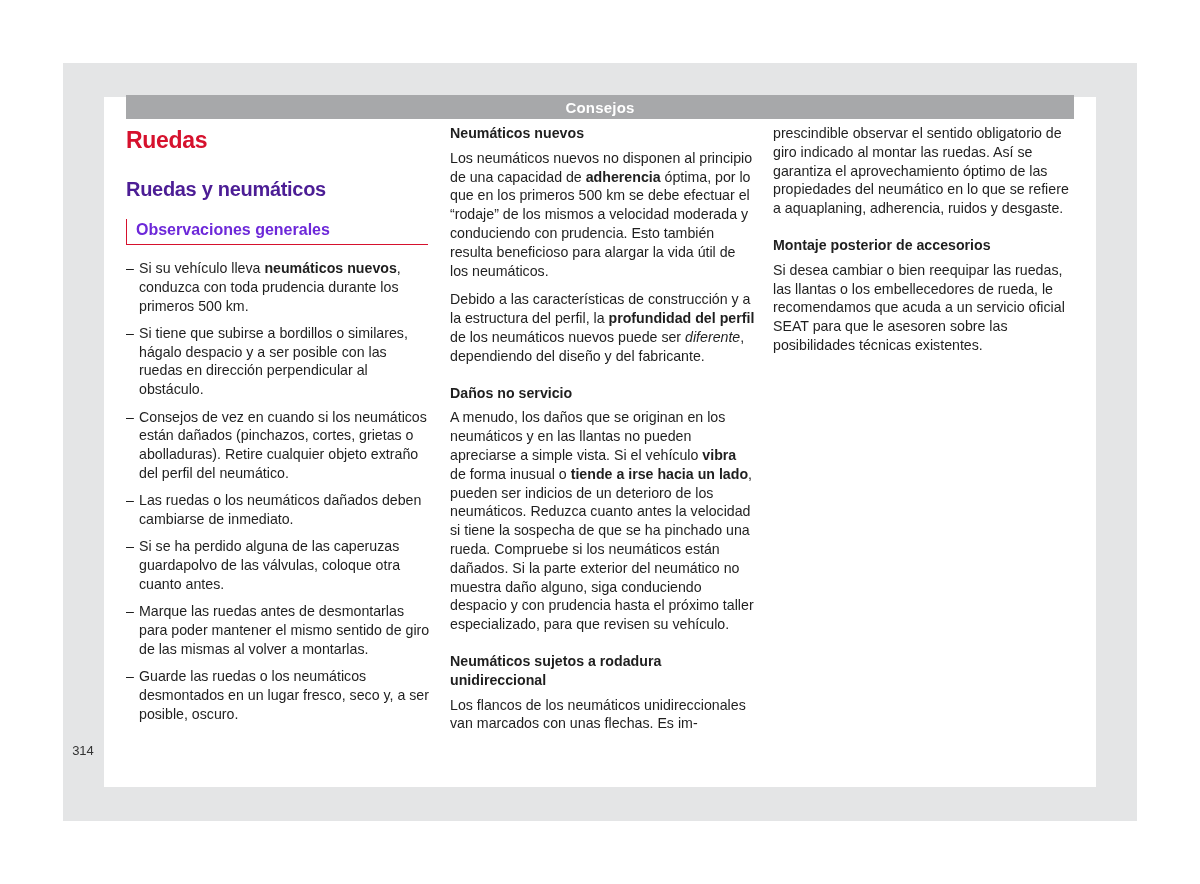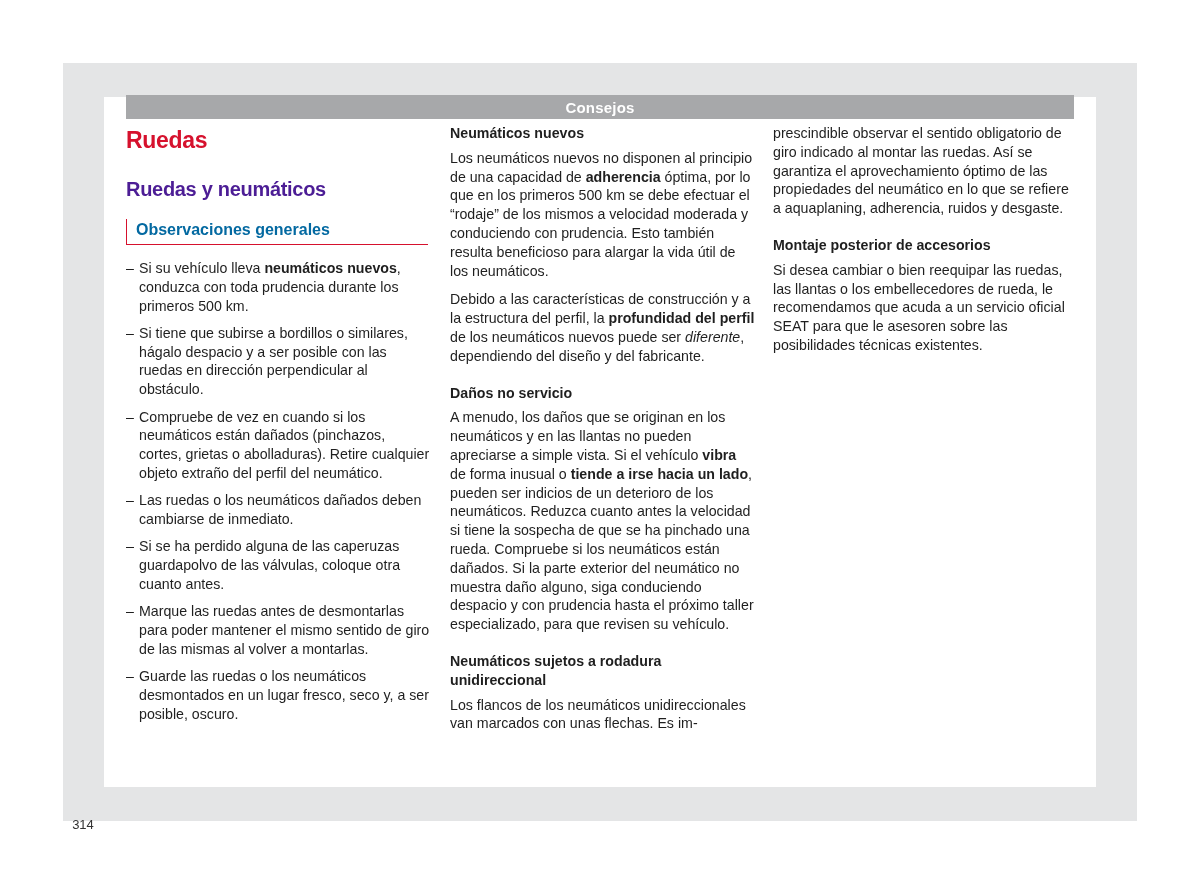--- a/index.html
+++ b/index.html
@@ -3,31 +3,31 @@
 <meta charset="utf-8">
 <style>
   html, body { margin: 0; padding: 0; background: #ffffff; }
   body { width: 1200px; height: 884px; position: relative; overflow: hidden;
          font-family: "DejaVu Sans Condensed", "Liberation Sans", sans-serif; color: #1a1a1a; }
   .outer { position: absolute; left: 63px; top: 63px; width: 1074px; height: 758px; background: #e4e5e6; }
   .inner { position: absolute; left: 104px; top: 97px; width: 992px; height: 690px; background: #ffffff; }
   .header-bar { position: absolute; left: 126px; top: 95px; width: 948px; height: 24px; background: #a7a8aa;
                 color: #ffffff; font-weight: bold; font-size: 15px; text-align: center; line-height: 25px;
                 font-family: "Liberation Sans", sans-serif; letter-spacing: 0.2px; }
-  .page-num { position: absolute; left: 63px; top: 817px; width: 40px; text-align: center; font-size: 13px;
+  .page-num { position: absolute; left: 63px; top: 743px; width: 40px; text-align: center; font-size: 13px;
               color: #333; font-family: "Liberation Sans", sans-serif; }
   .col { position: absolute; top: 124px; font-family: "Liberation Sans", sans-serif; font-size: 14.2px;
          line-height: 18.8px; color: #1f1f1f; }
   .col1 { left: 126px; width: 305px; }
   .col2 { left: 450px; width: 305px; }
   .col3 { left: 773px; width: 305px; }
   .h1 { color: #d6112d; font-weight: bold; font-size: 23px; line-height: 28px; margin: 2px 0 0 0; letter-spacing: -0.3px; }
   .h2 { color: #4c1d95; font-weight: bold; font-size: 20px; line-height: 26px; margin: 22px 0 0 0; letter-spacing: -0.3px; }
   .h3 { font-weight: bold; font-size: 16px; line-height: 22px; margin: 17px 0 0 0; padding: 0 0 3px 9px;
-        border-left: 1.5px solid #d6112d; border-bottom: 1.5px solid #d6112d; width: 292px; color: #0369a1; }
+        border-left: 1.5px solid #d6112d; border-bottom: 1.5px solid #d6112d; width: 292px; color: #6d28d9; }
   ul.bullets { list-style: none; margin: 14px 0 0 0; padding: 0; }
   ul.bullets li { position: relative; padding-left: 13px; margin-bottom: 8.5px; }
   ul.bullets li .dash { position: absolute; left: 0; top: 0; }
   .sub { font-weight: bold; font-size: 14.2px; margin: 0 0 6px 0; }
   .para { margin: 0 0 10px 0; }
   .gap { height: 8px; }
   b { font-weight: bold; }
   i { font-style: italic; }
 </style>
 </head>
@@ -48,21 +48,21 @@
     <li>
       <span class="dash">–</span>
       <span>Si su vehículo lleva </span><b>neumáticos nuevos</b><span>, conduzca con toda prudencia durante los primeros 500 km.</span>
     </li>
     <li>
       <span class="dash">–</span>
       <span>Si tiene que subirse a bordillos o similares, hágalo despacio y a ser posible con las ruedas en dirección perpendicular al obstáculo.</span>
     </li>
     <li>
       <span class="dash">–</span>
-      <span>Compruebe de vez en cuando si los neumáticos están dañados (pinchazos, cortes, grietas o abolladuras). Retire cualquier objeto extraño del perfil del neumático.</span>
+      <span>Consejos de vez en cuando si los neumáticos están dañados (pinchazos, cortes, grietas o abolladuras). Retire cualquier objeto extraño del perfil del neumático.</span>
     </li>
     <li>
       <span class="dash">–</span>
       <span>Las ruedas o los neumáticos dañados deben cambiarse de inmediato.</span>
     </li>
     <li>
       <span class="dash">–</span>
     </li>
     <li>
       <span class="dash">–</span>

